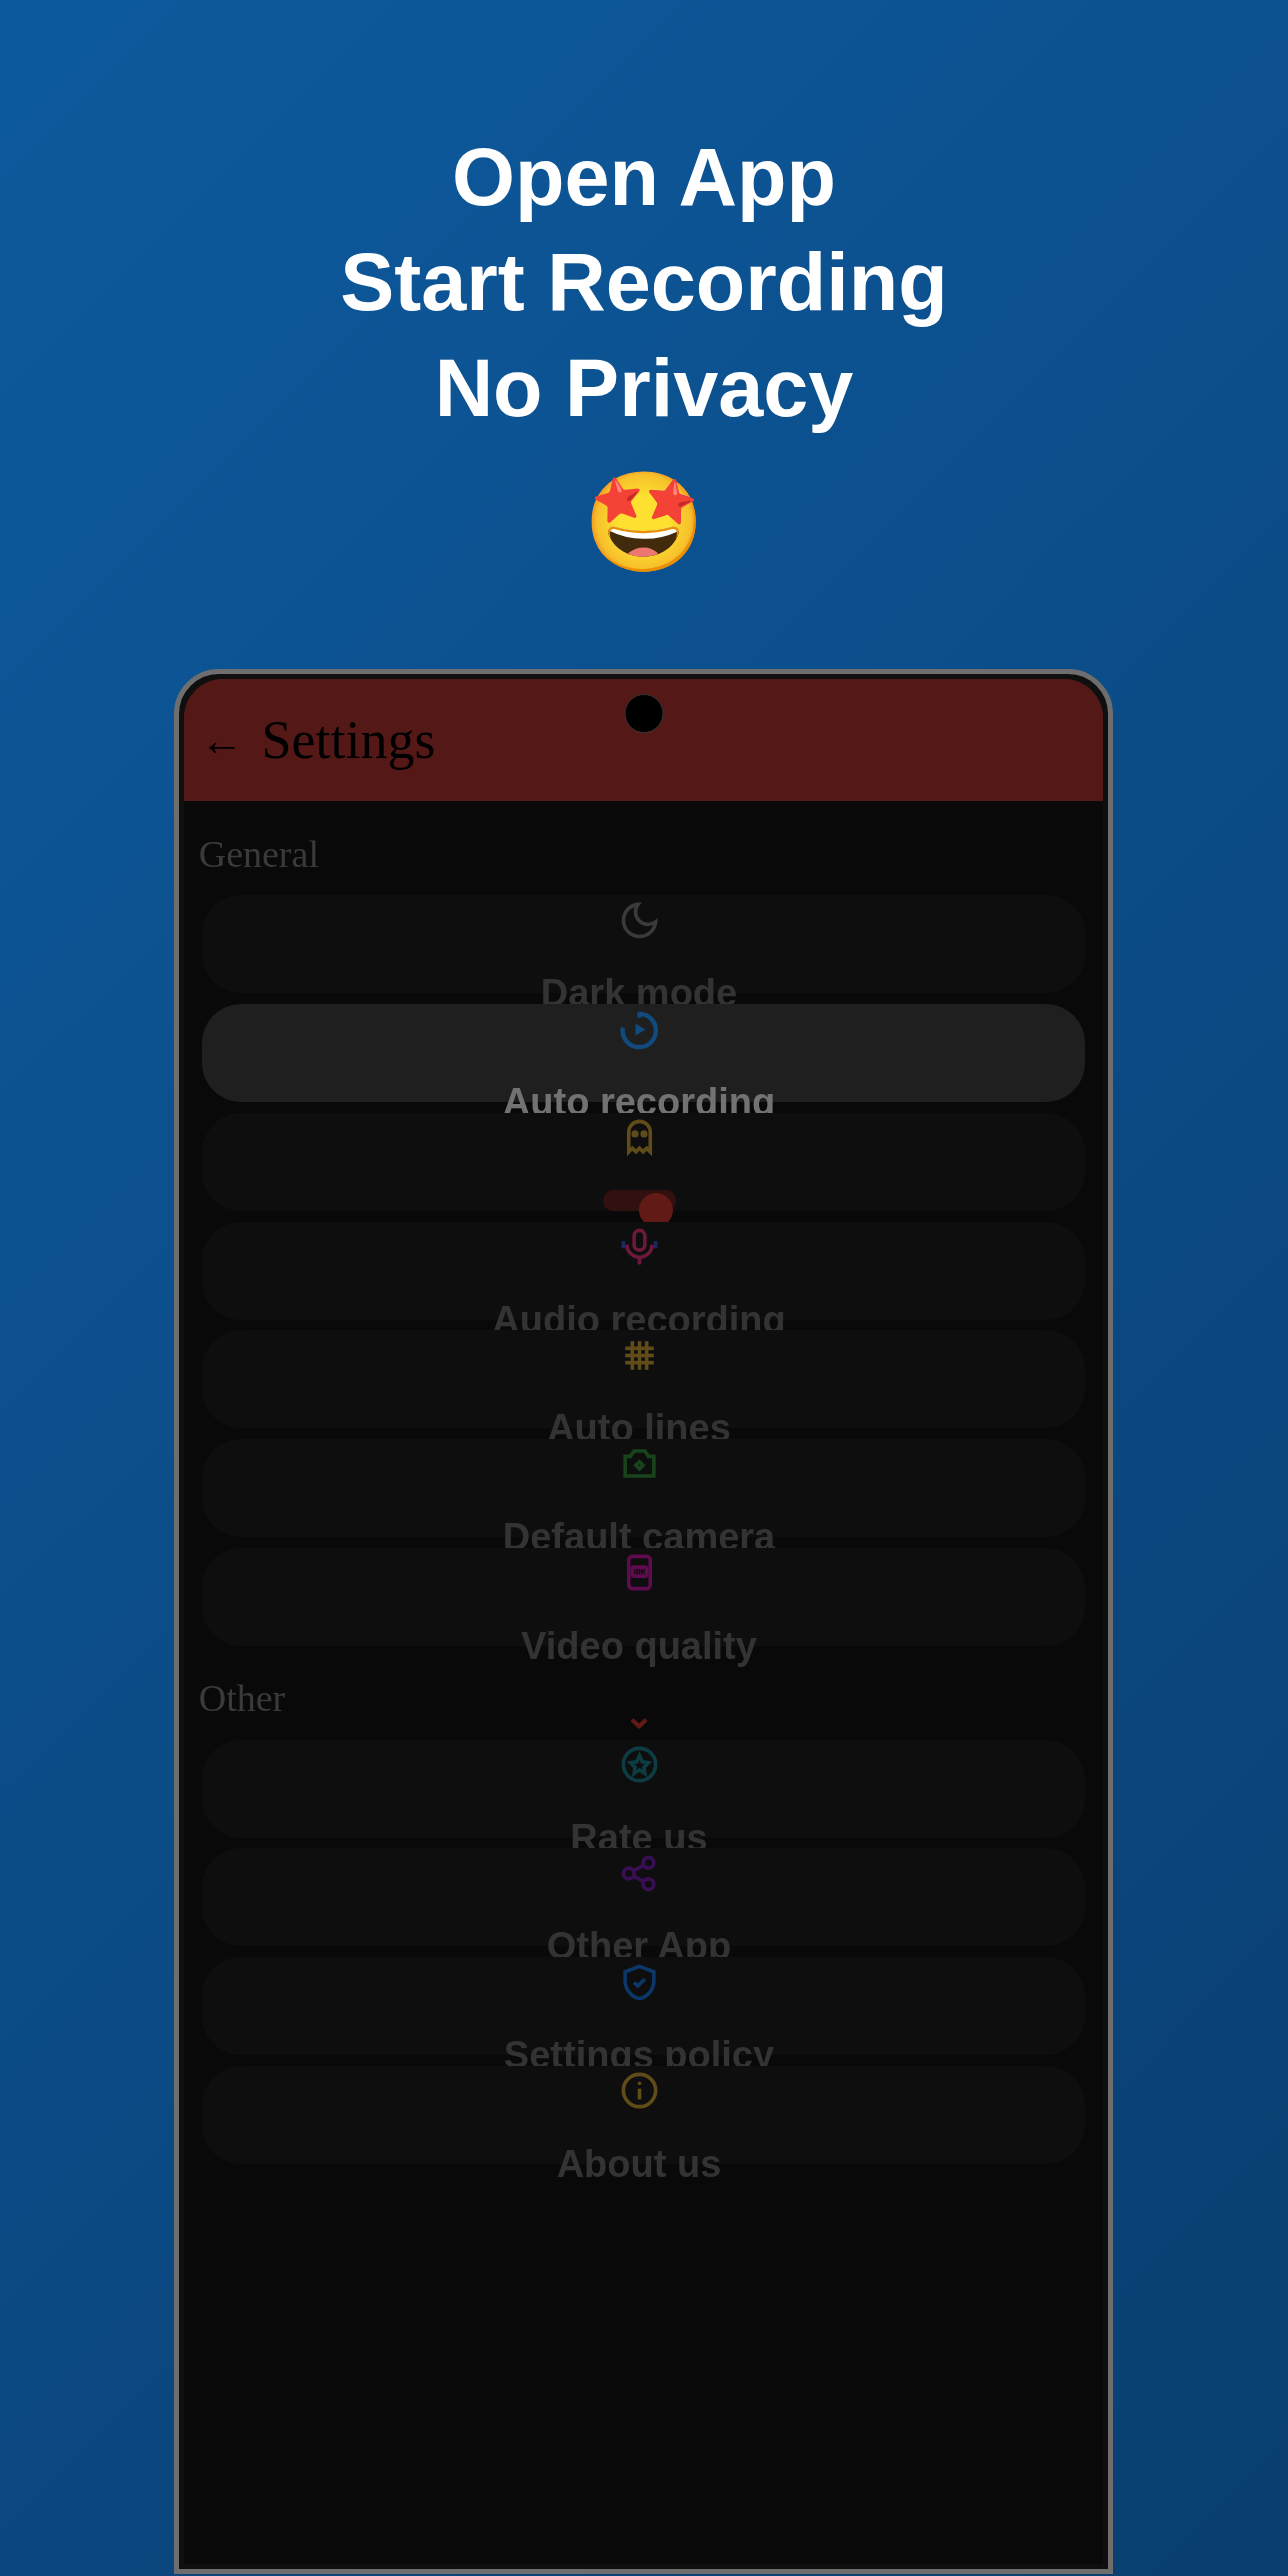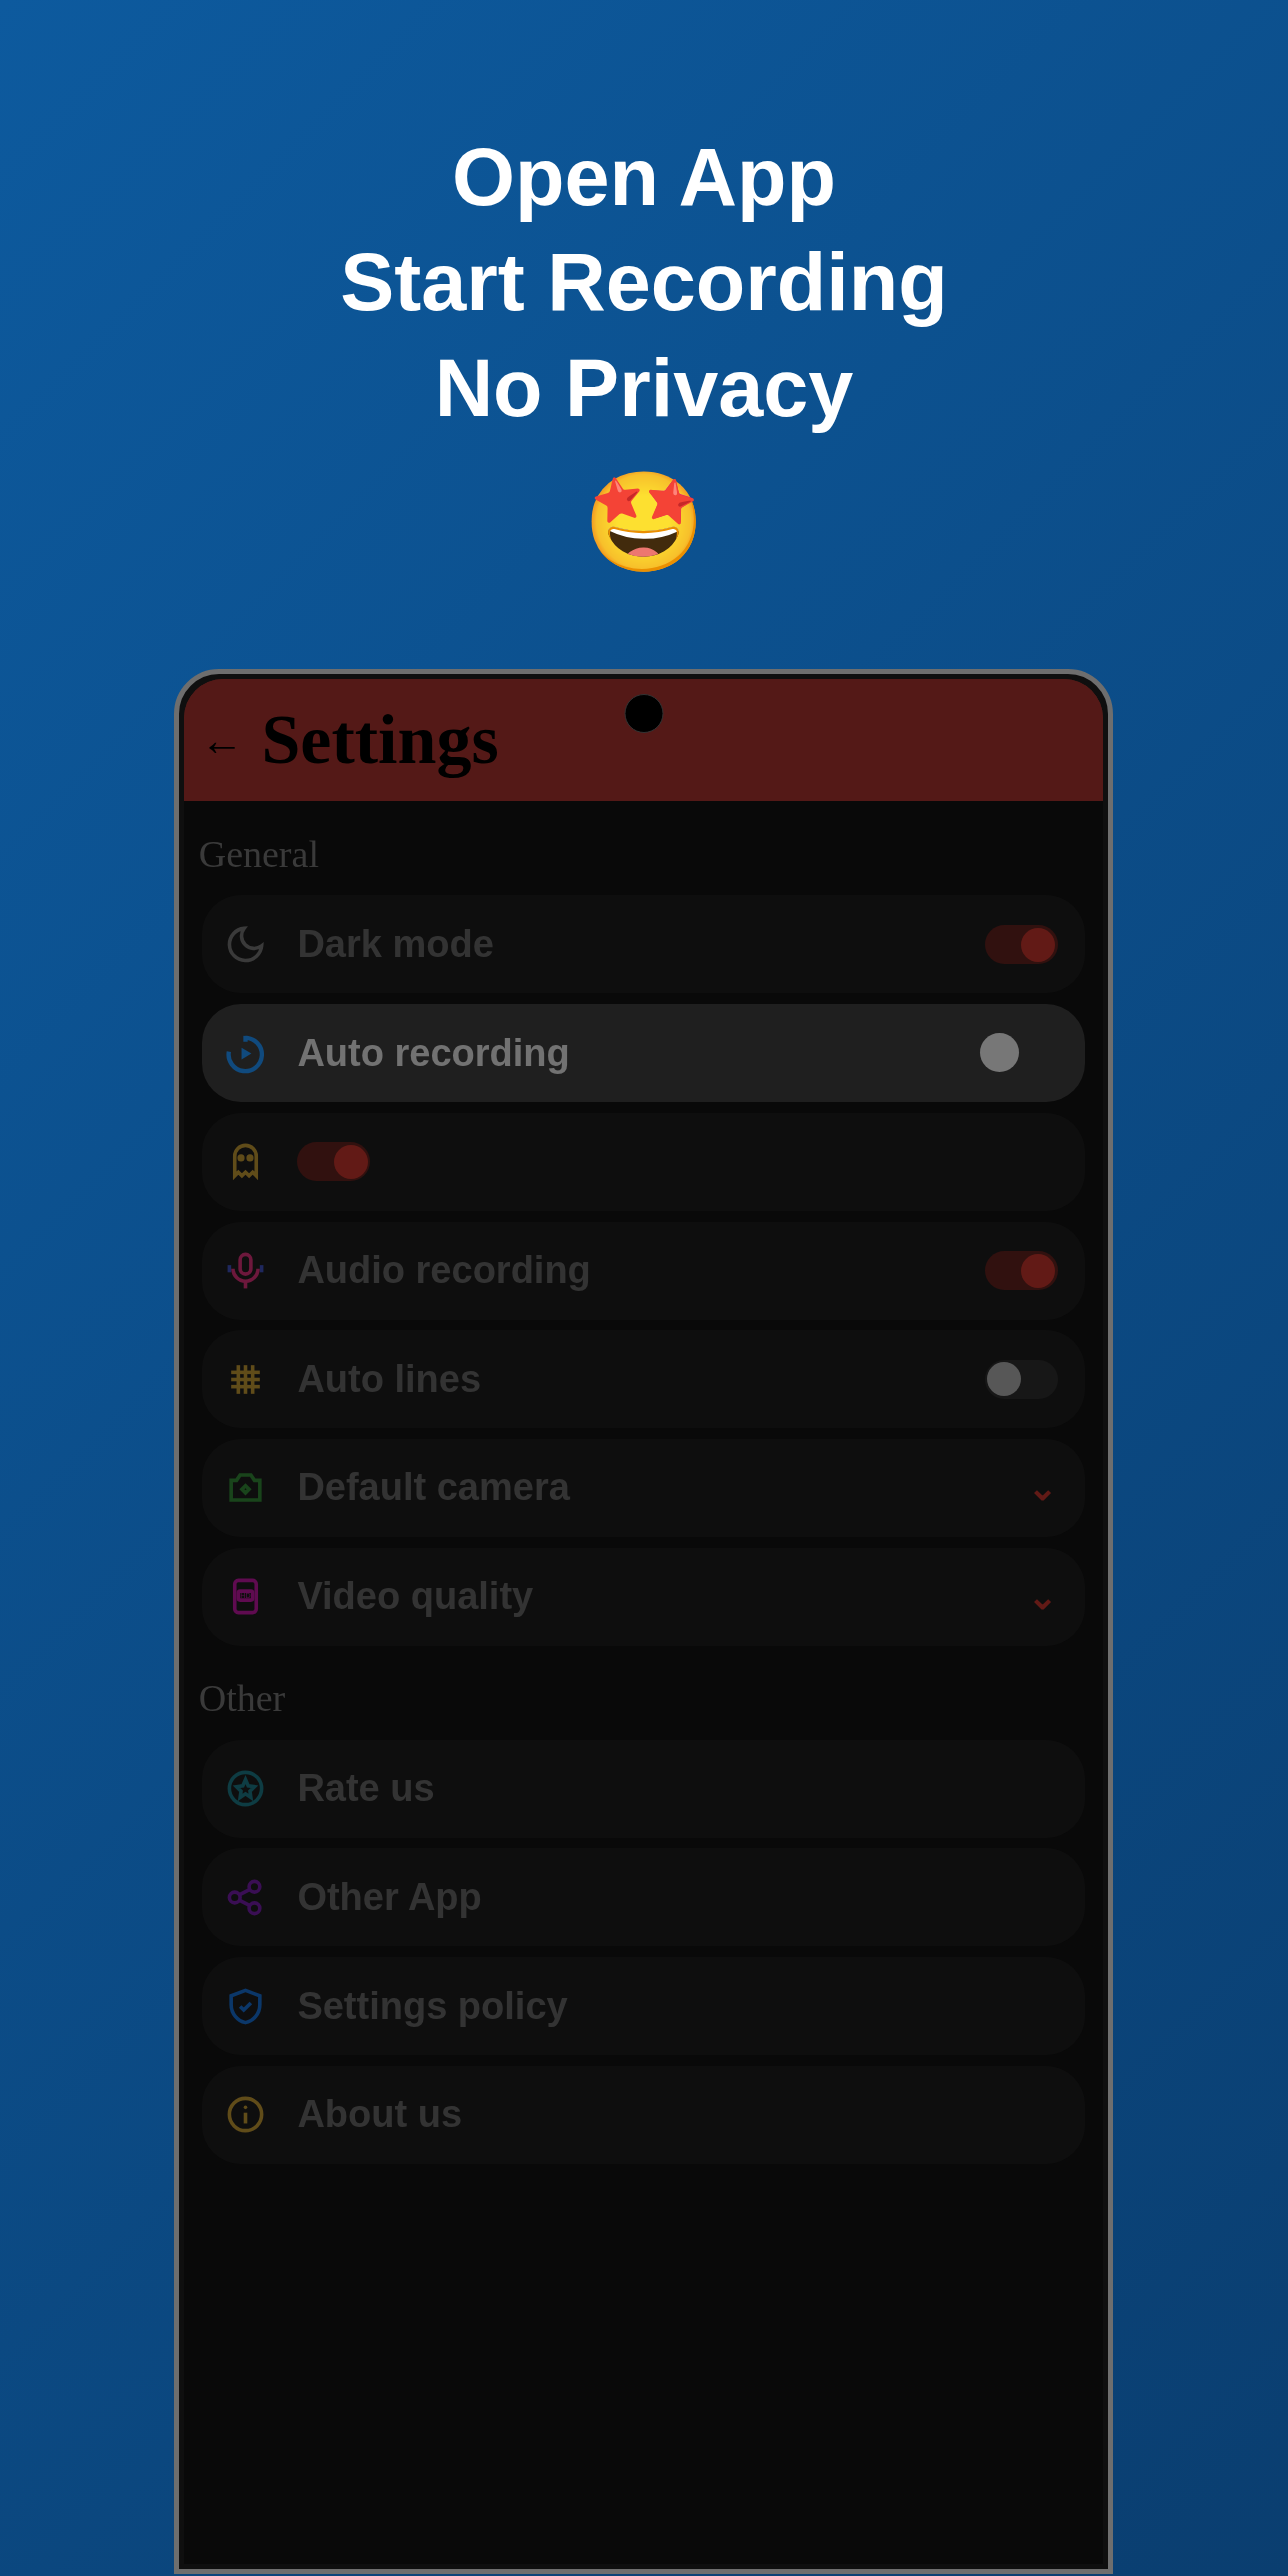--- a/index.html
+++ b/index.html
@@ -72,22 +72,22 @@
     z-index: 5;
   }
   .back-arrow {
     color: #000;
     font-size: 43px;
     font-weight: 600;
     cursor: pointer;
   }
   .appbar-title {
     color: #000;
-    font-size: 70px;
-    font-weight: 700;
+    font-size: 54px;
+    font-weight: 400;
     font-family: Georgia, serif;
   }
   .content {
     padding: 10.7px 0;
   }
   .section-label {
     color: #6a6a6a;
     font-size: 38px;
     padding: 19.7px 14.3px 9px 14.3px;
     font-family: Georgia, serif;
@@ -95,20 +95,21 @@
   .row {
     display: flex;
     align-items: center;
     background: #1b1b1b;
     margin: 10.7px 18px;
     border-radius: 39px;
     height: 98px;
     padding: 0 27px 0 18px;
     gap: 27px;
     position: relative;
+    flex-direction: column;
   }
   .row.highlight {
     background: #3a3a3a;
   }
   .row .icon {
     width: 50px;
     height: 50px;
     display: flex;
     align-items: center;
     justify-content: center;

